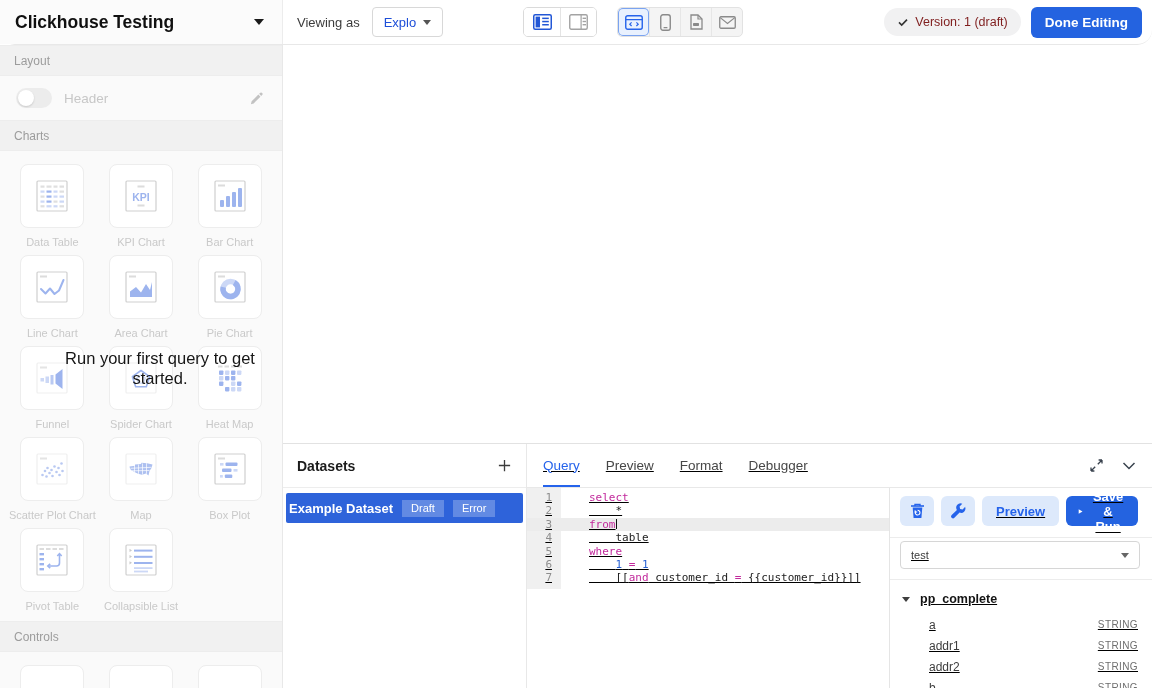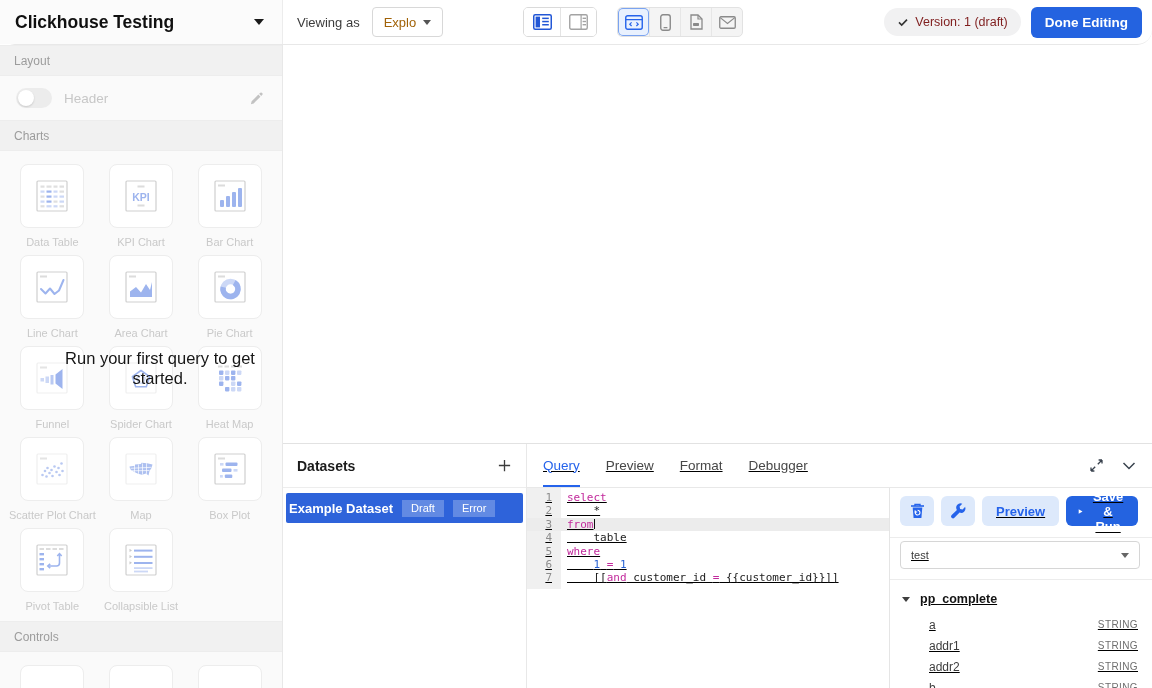--- a/index.html
+++ b/index.html
@@ -13,21 +13,21 @@
   .topbar-left { width:283px; flex:none; background:#fbfbfb; border-right:1px solid #ececec;
     display:flex; align-items:center; justify-content:space-between; padding:0 18px 0 15px; }
   .app-title { font-size:17.5px; font-weight:bold; color:#101010; white-space:nowrap; }
   .tri { width:0; height:0; border-left:4px solid transparent; border-right:4px solid transparent;
     border-top:5px solid currentColor; display:inline-block; }
   .tri.big { border-left-width:5px; border-right-width:5px; border-top-width:6px; color:#1a1a1a; }
   .topbar-main { flex:1; display:flex; align-items:center; padding:0 10px 0 14px; min-width:0; }
   .viewing-as { font-size:13px; color:#3c3c3c; }
   .explo-btn { margin-left:12px; height:30px; padding:10px 11px; border:1px solid #d8d8d8;
     border-radius:4px; background:#fff; display:flex; align-items:center; gap:7px;
-    font-size:13px; color:#a16207; cursor:pointer; }
+    font-size:13px; color:#1d4ed8; cursor:pointer; }
   .explo-btn .tri { color:#555; }
   .seg-group { display:flex; border:1px solid #dadada; border-radius:5px; height:30px;
     overflow:hidden; align-items:stretch; }
   .layout-toggle { margin-left:80px; background:#fff; }
   .seg { width:36px; display:flex; align-items:center; justify-content:center; background:#fff; cursor:pointer; }
   .seg + .seg { border-left:1px solid #e4e4e4; }
   .device-toggle { margin-left:20px; background:#f4f4f4; border-color:#e2e2e2; }
   .dev { width:31px; display:flex; align-items:center; justify-content:center; cursor:pointer; }
   .dev + .dev { border-left:1px solid #e6e6e6; }
   .dev.active { background:#e9f1fe; box-shadow:inset 0 0 0 1px #7aa3f0; border-radius:5px; }
@@ -82,21 +82,21 @@
   .tab-icons { margin-left:auto; display:flex; gap:18px; align-items:center; }
   .tab-icons svg { cursor:pointer; }
 
   .query-body { flex:1; display:flex; min-height:0; }
   .editor { flex:1; position:relative; font-family:"DejaVu Sans Mono", monospace; font-size:11px;
     background:#fff; overflow:hidden; padding-top:3px; cursor:text; }
   .gutter-bg { position:absolute; top:0; left:0; width:34px; height:101px; background:#f0f0f0; }
   .code-line { position:relative; display:flex; height:13.4px; line-height:13.4px; }
   .code-line.active { background:#ececec; }
   .ln { width:34px; flex:none; padding-right:9px; text-align:right; color:#8d8d8d; }
-  .code { white-space:pre; color:#1b1b1b; padding-left:6px; }
+  .code { white-space:pre; color:#1b1b1b; padding-left:28px; }
   .kw { color:#c22a9c; }
   .nm { color:#2a63d4; }
   .cursor { display:inline-block; width:1.5px; height:10px; background:#111; vertical-align:-1px; }
 
   .tools { width:263px; flex:none; border-left:1px solid #e5e5e5; display:flex;
     flex-direction:column; overflow:hidden; }
   .tools-actions { display:flex; align-items:center; gap:7px; padding:8px 14px 11px 10px;
     border-bottom:1px solid #ececec; }
   .icon-btn { width:34px; height:30px; flex:none; border:none; border-radius:6px; background:#dde9fb;
     display:flex; align-items:center; justify-content:center; cursor:pointer; }

